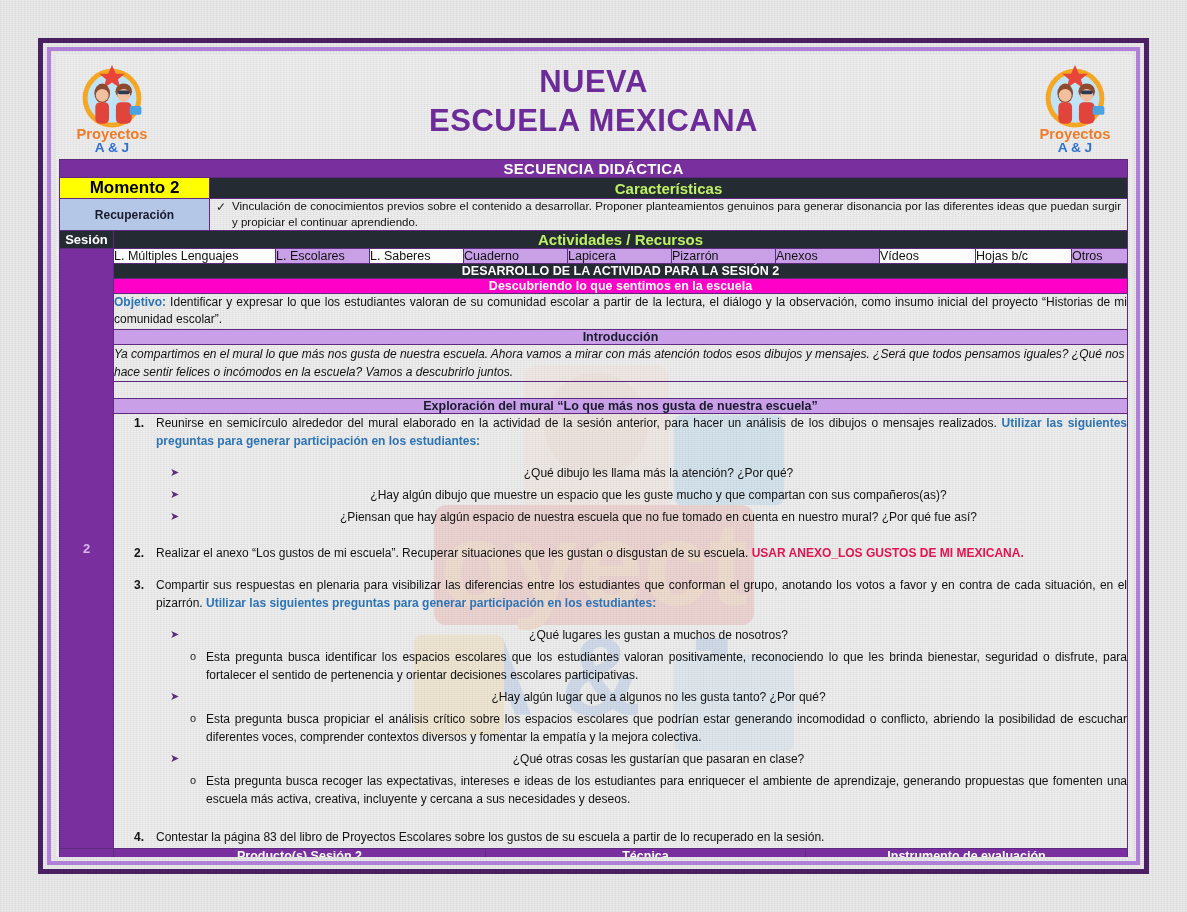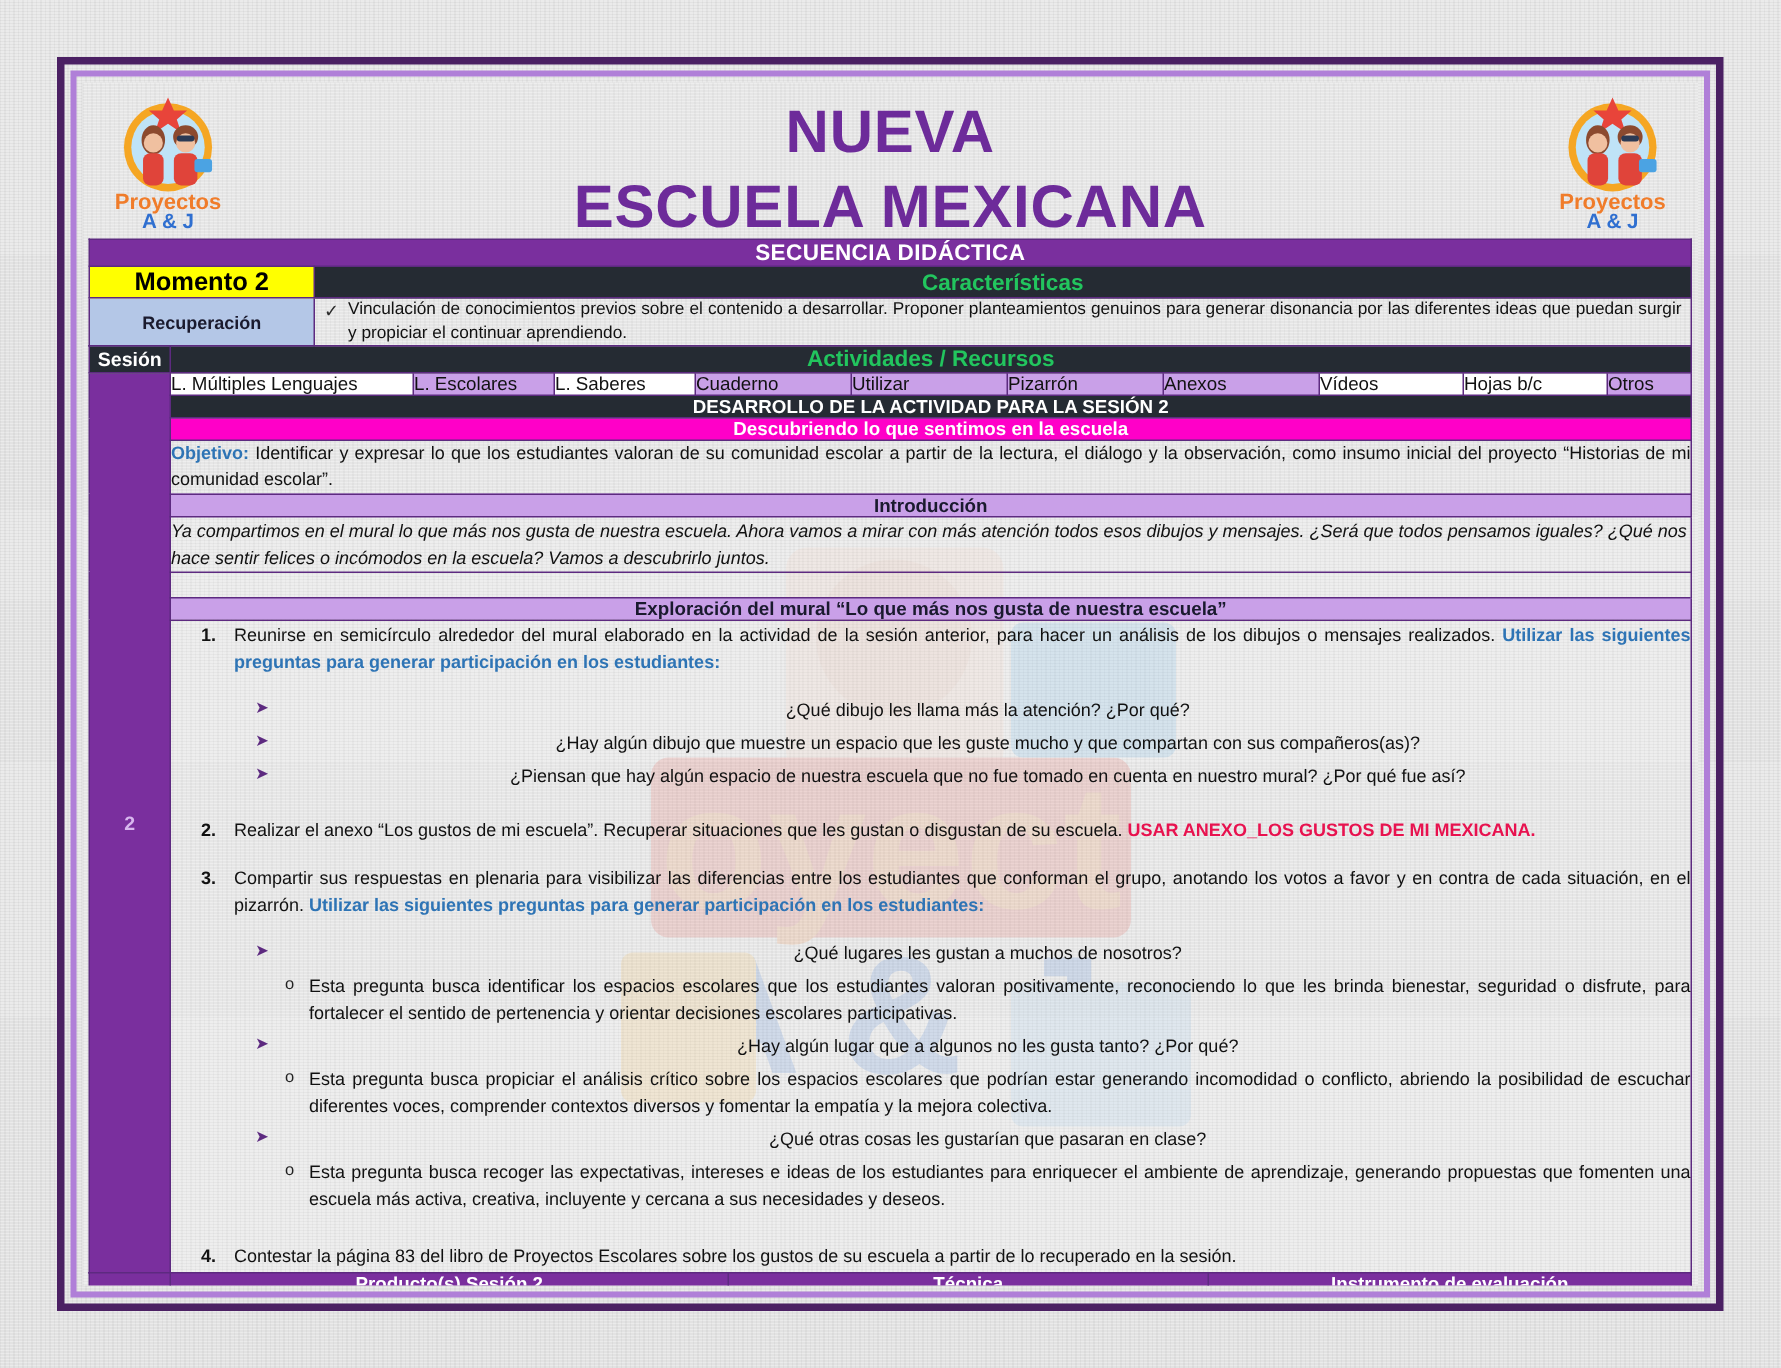--- a/index.html
+++ b/index.html
@@ -75,21 +75,21 @@
   }
   .logo.left { left: 8px; }
   .logo.right { right: 8px; }
   #doc-title {
     position: absolute;
     left: 120px;
     right: 120px;
     top: 8px;
     text-align: center;
     color: #6d2b9a;
-    font-size: 40px;
+    font-size: 31px;
     font-weight: bold;
     line-height: 1.25;
     letter-spacing: 0.5px;
   }
 
   
   .tbl {
     position: relative;
     z-index: 2;
     border-collapse: collapse;
@@ -107,21 +107,21 @@
     background: #7a2f9e;
     color: #ffffff;
     font-weight: bold;
     text-align: center;
     font-size: 15px;
     padding: 3px 0 4px 0;
     letter-spacing: 0.3px;
   }
   .band-dark {
     background: #252b33;
-    color: #22c55e;
+    color: #bef264;
     font-weight: bold;
     text-align: center;
     font-size: 15px;
     padding: 3px 0 4px 0;
   }
   .cell-yellow {
     background: #ffff00;
     color: #000000;
     font-weight: bold;
     font-size: 17px;
@@ -414,21 +414,21 @@
         <td class="session-head">Sesión</td>
         <td class="band-dark" colspan="10">Actividades / Recursos</td>
       </tr>
 
       <tr>
         <td class="session-cell" rowspan="10">2</td>
         <td class="tab white">L. Múltiples Lenguajes</td>
         <td class="tab lilac">L. Escolares</td>
         <td class="tab white">L. Saberes</td>
         <td class="tab lilac">Cuaderno</td>
-        <td class="tab lilac">Utilizar</td>
+        <td class="tab lilac">Lapicera</td>
         <td class="tab lilac">Pizarrón</td>
         <td class="tab lilac">Anexos</td>
         <td class="tab white">Vídeos</td>
         <td class="tab white">Hojas b/c</td>
         <td class="tab lilac">Otros</td>
       </tr>
 
       <tr>
         <td class="sub-dark" colspan="10">DESARROLLO DE LA ACTIVIDAD PARA LA SESIÓN 2</td>
       </tr>

